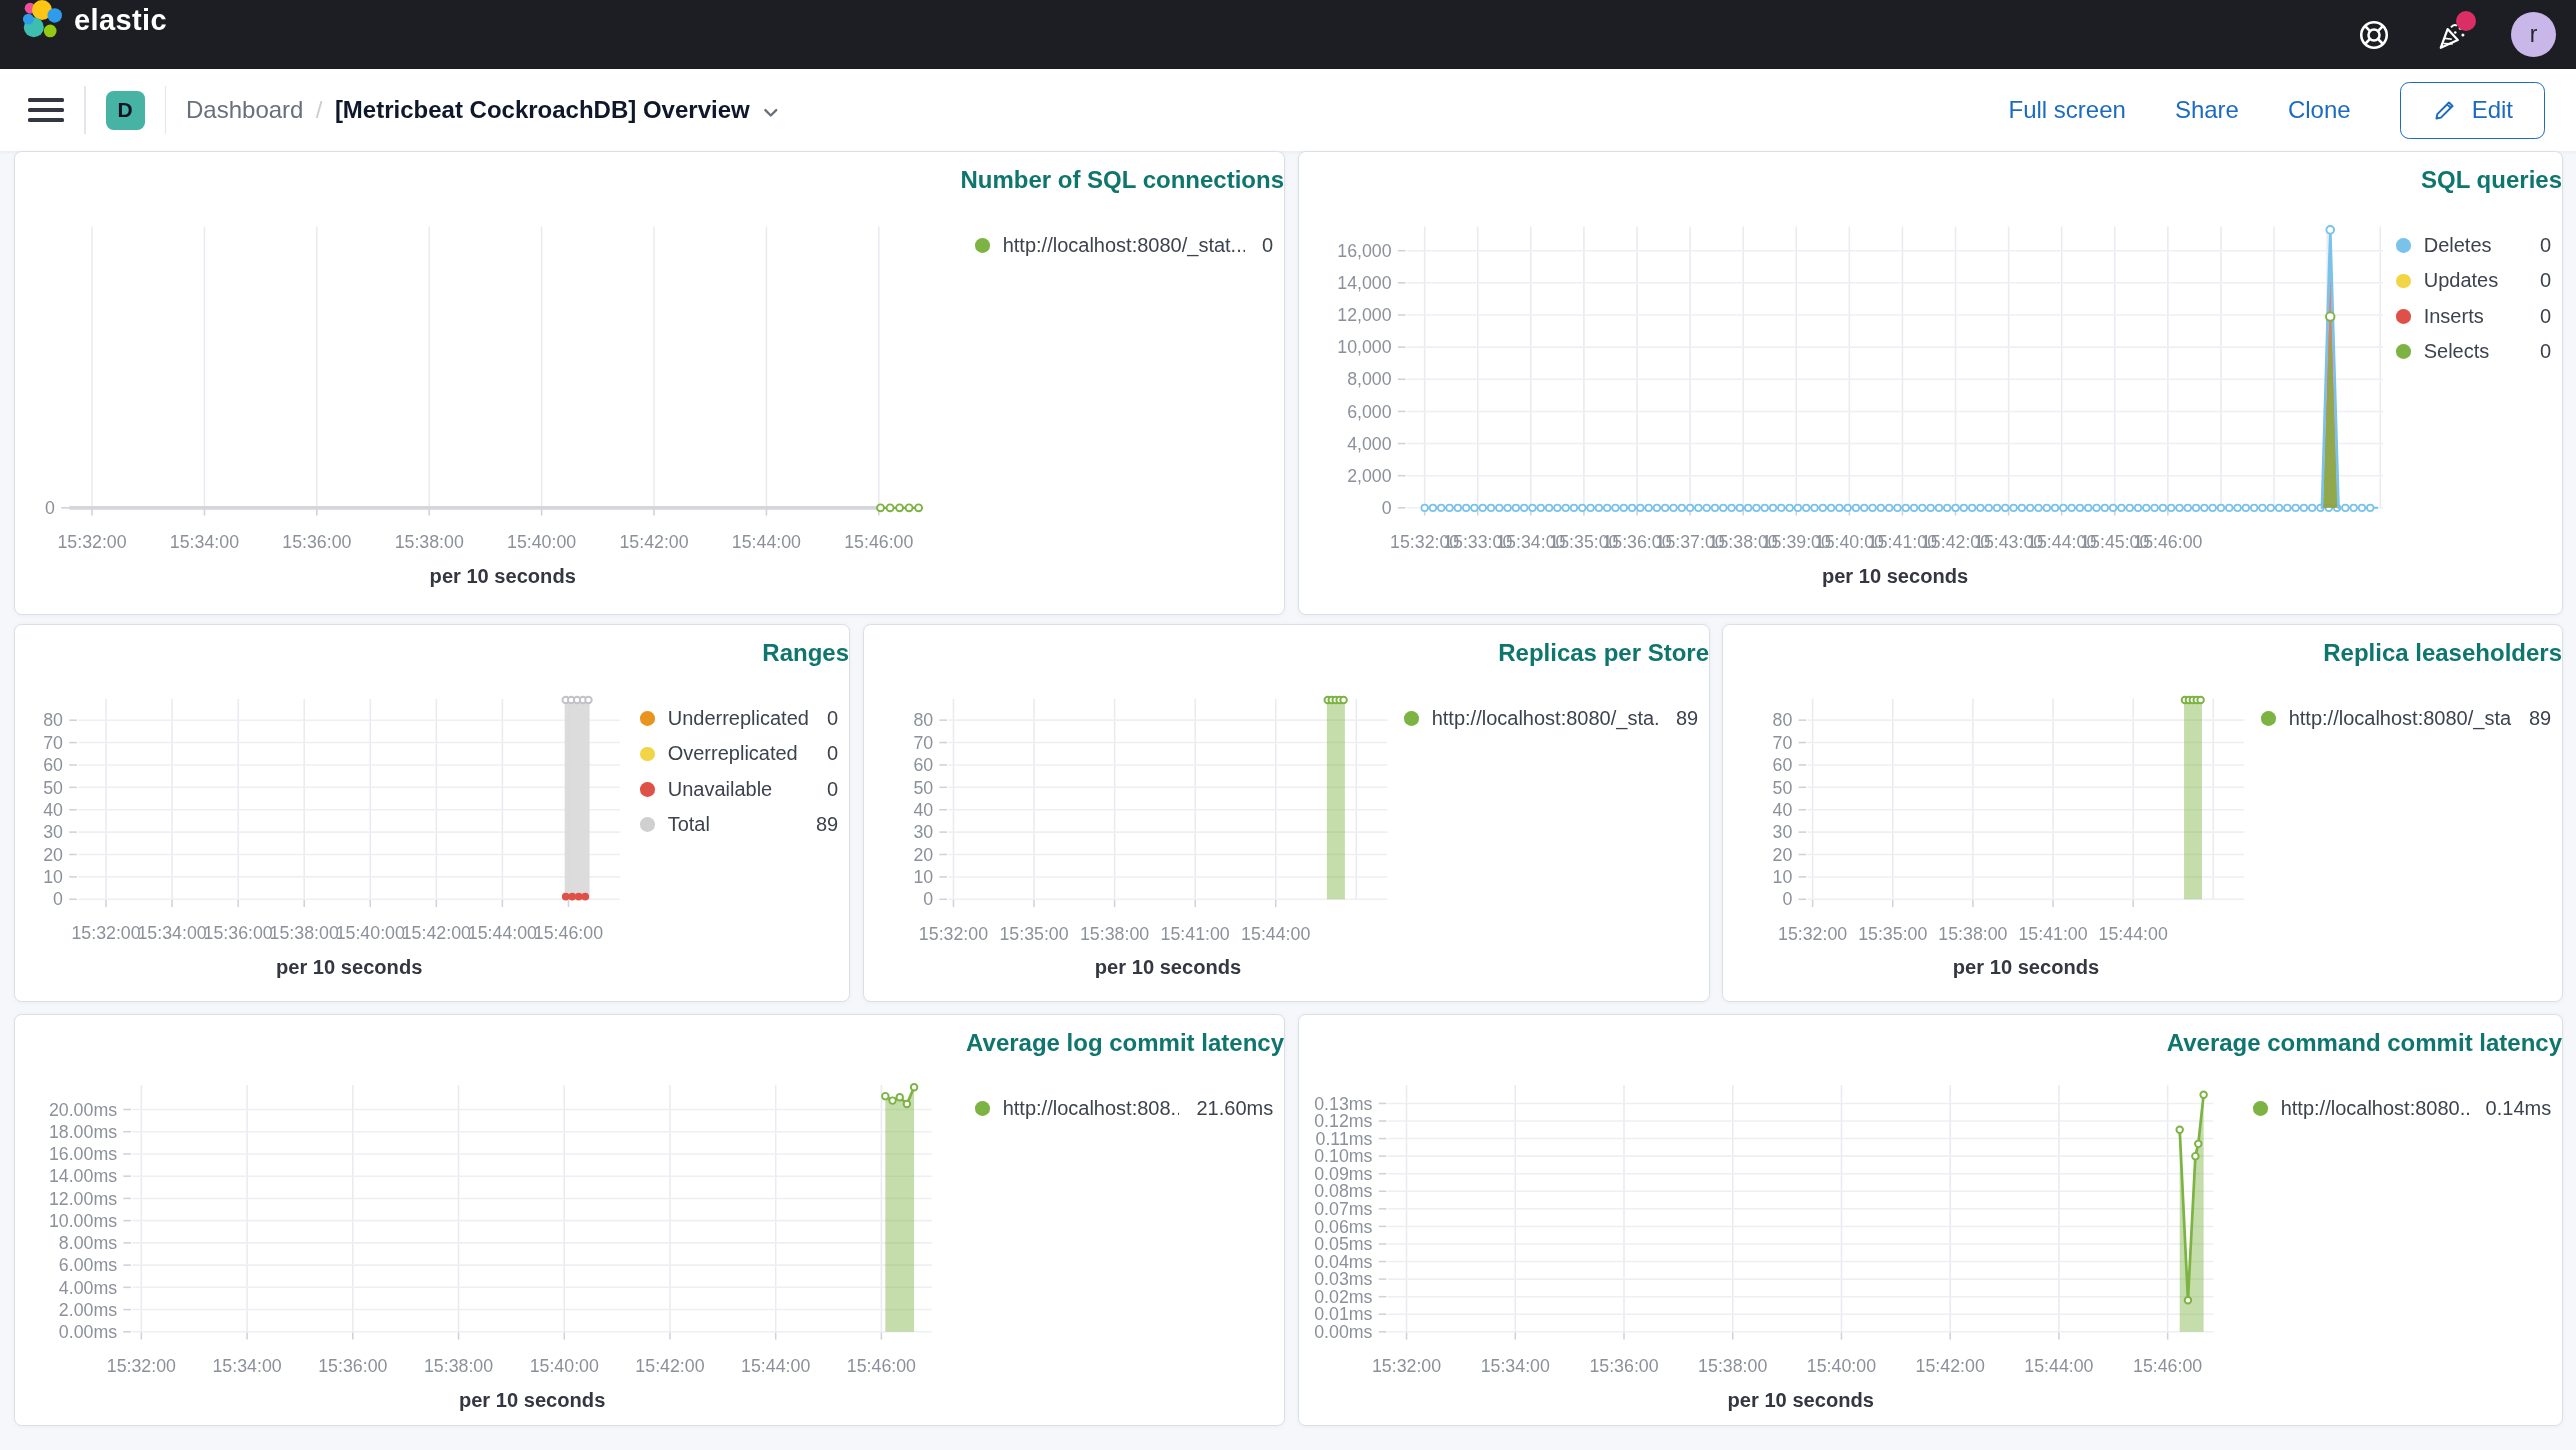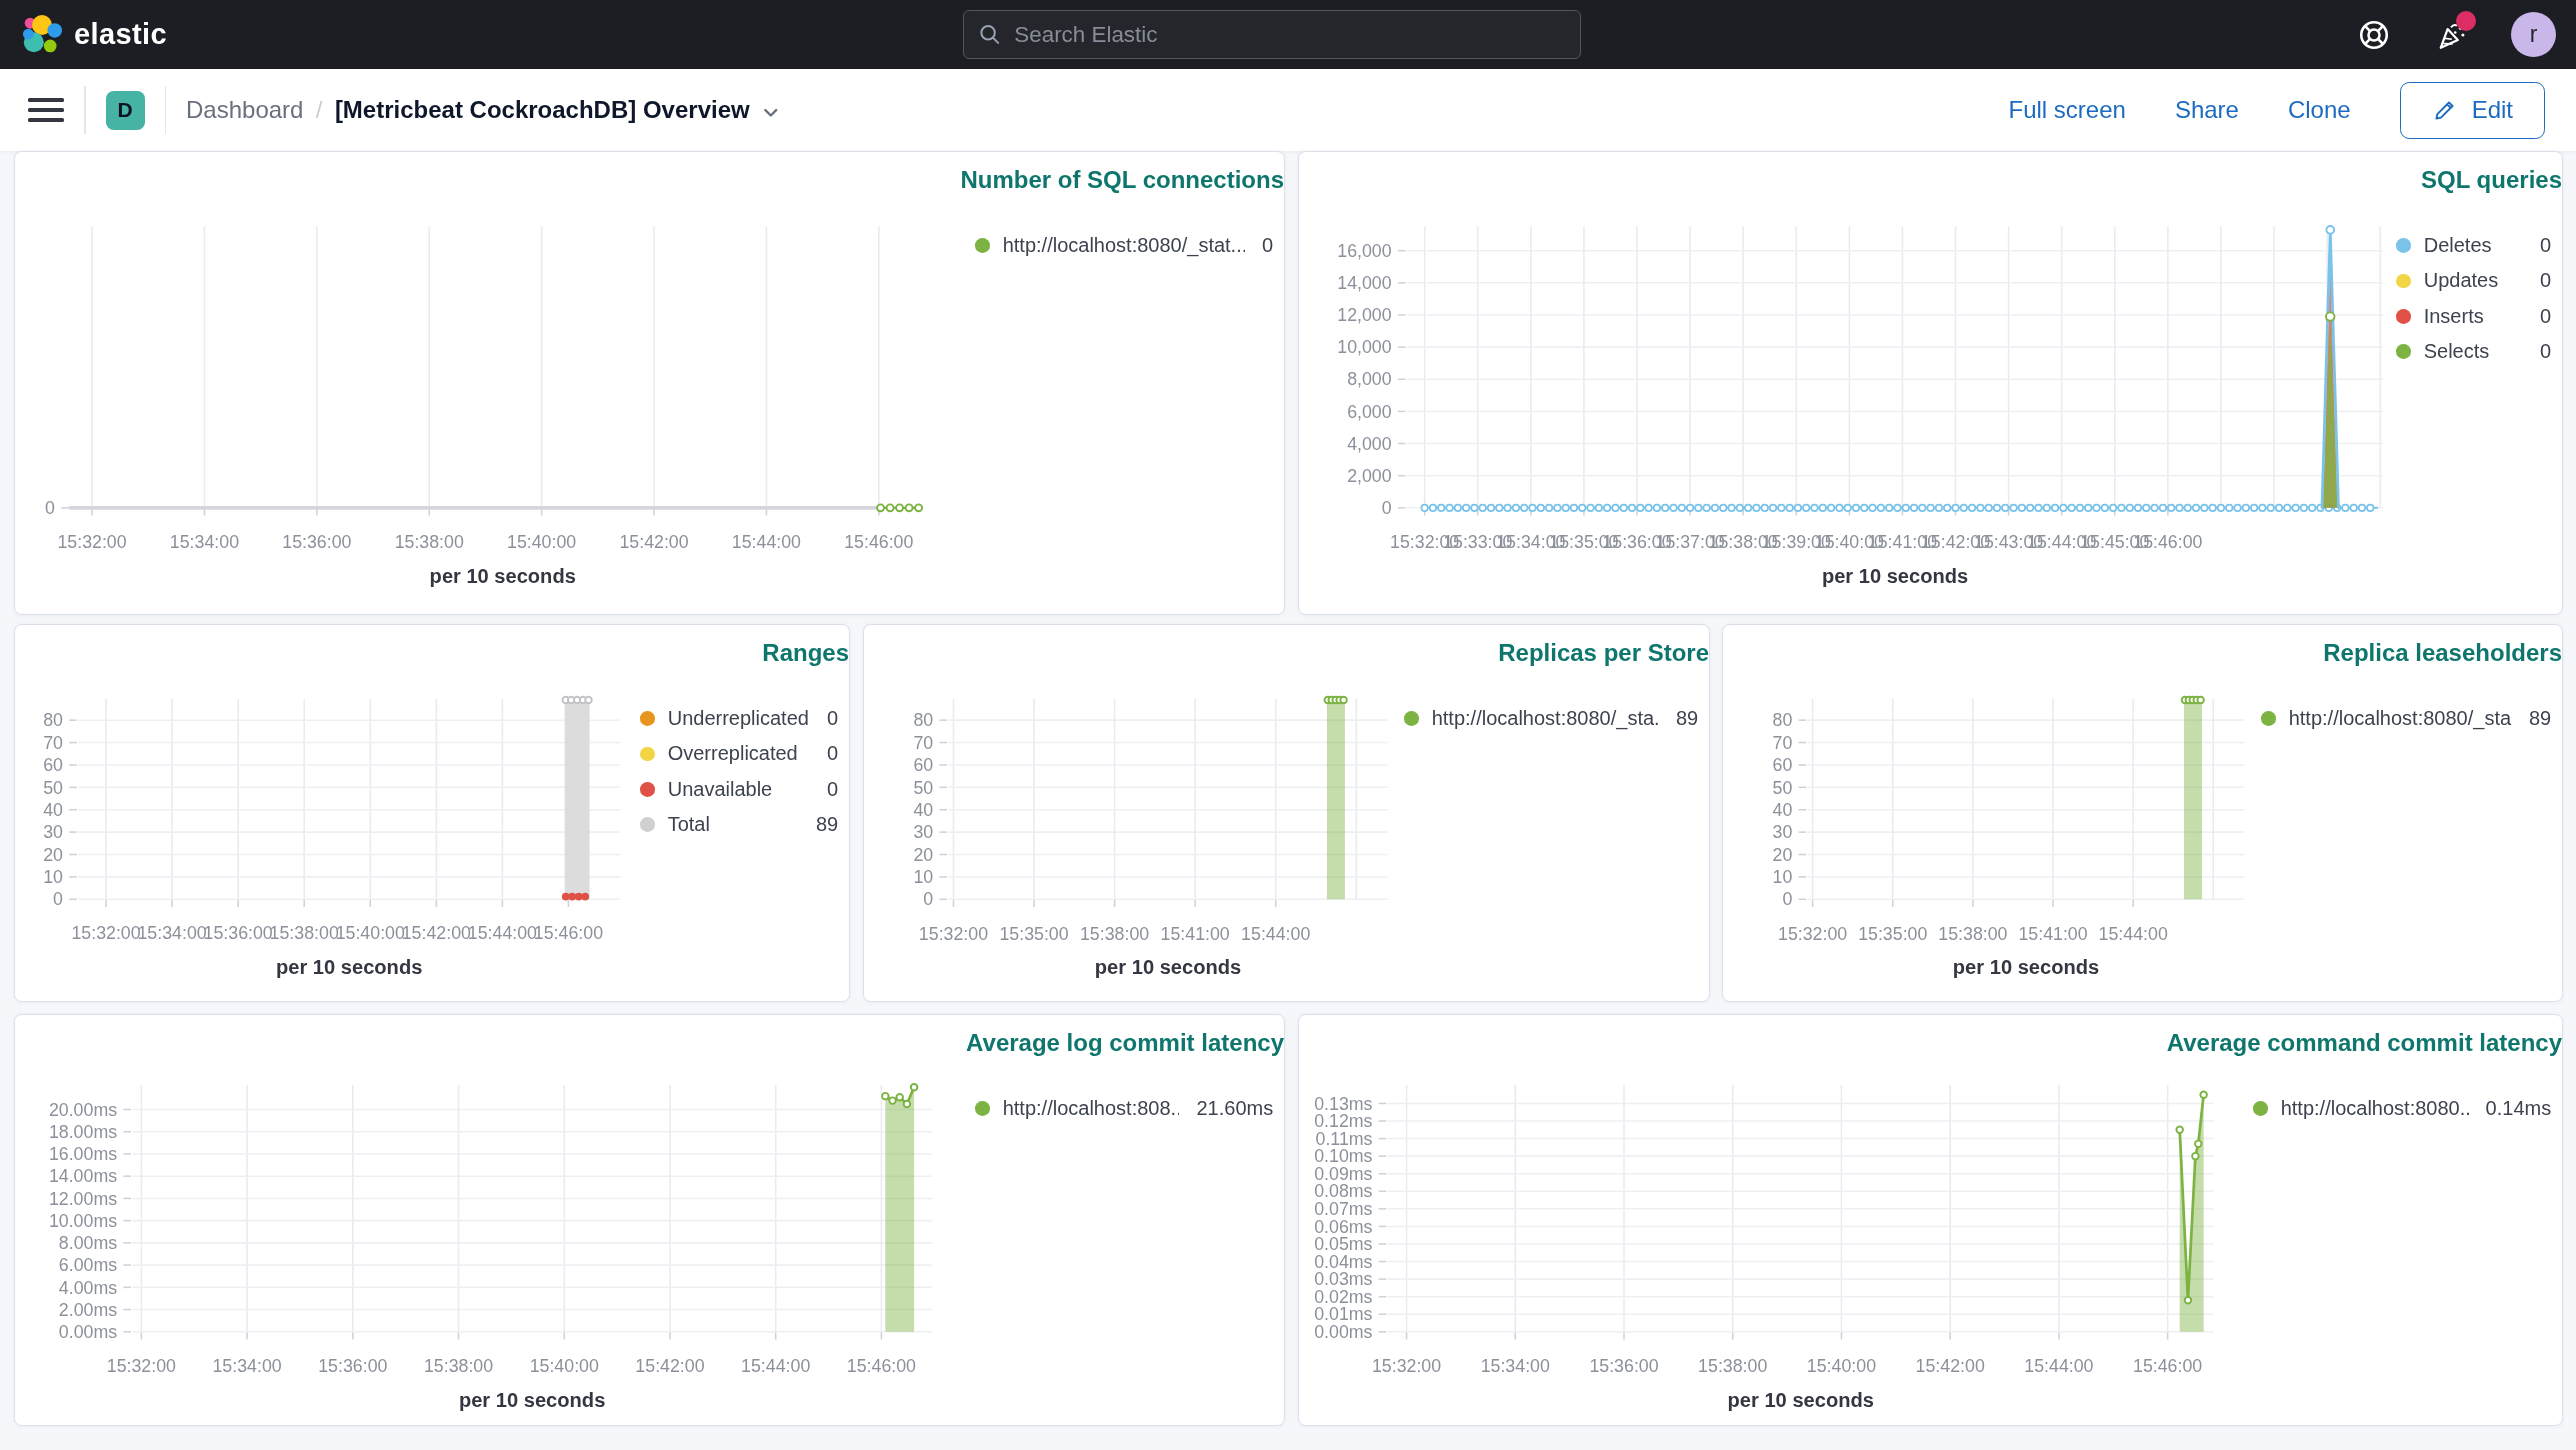--- a/index.html
+++ b/index.html
@@ -7,21 +7,21 @@
   body {
     width:2576px; height:1451px; position:relative; overflow:hidden;
     background:#f6f7fb;
     font-family:"Liberation Sans", sans-serif;
     -webkit-font-smoothing:antialiased;
   }
 
   
   .hdr {
     position:absolute; top:0; left:0; width:2576px; height:69px;
-    background:#1d1e24; display:flex; align-items:center;
+    background:#1d1e24; display:flex; align-items:flex-start;
   }
   .brand { display:flex; align-items:center; margin-left:21.6px; }
   .brand-name { color:#fff; font-size:29px; font-weight:600; margin-left:12.4px; letter-spacing:0.4px; }
   .searchbox {
     position:absolute; left:963px; top:10px; width:618px; height:49px;
     border:1.5px solid #53565f; border-radius:6.2px; background:rgba(255,255,255,.04);
     display:flex; align-items:center; padding:0 14px;
   }
   .searchbox input {
     background:transparent; border:none; outline:none; color:#d4d8de;
@@ -94,27 +94,20 @@
       <circle cx="9" cy="9" r="6" fill="#f04e98"></circle>
       <circle cx="22" cy="11" r="11" fill="#fec514"></circle>
       <circle cx="36" cy="17" r="8" fill="#2f9ceb"></circle>
       <circle cx="13" cy="30" r="11" fill="#3ebeb0"></circle>
       <circle cx="31" cy="34" r="7" fill="#93c90e"></circle>
       <circle cx="7" cy="21" r="6" fill="#2f9ceb"></circle>
     </svg>
     <span class="brand-name">elastic</span>
   </div>
 
-  <div class="searchbox">
-    <svg width="25" height="25" viewBox="0 0 28 28">
-      <circle cx="12" cy="12" r="8" fill="none" stroke="#98a2b2" stroke-width="2.4"></circle>
-      <line x1="18" y1="18" x2="24" y2="24" stroke="#98a2b2" stroke-width="2.4" stroke-linecap="round"></line>
-    </svg>
-    <input type="text" value="" placeholder="Search Elastic" style="">
-  </div>
 
   <div class="hdr-right">
     <div class="icon-btn">
       <svg width="34" height="34" viewBox="0 0 40 40">
         <circle cx="20" cy="20" r="15" fill="none" stroke="#fff" stroke-width="3"></circle>
         <circle cx="20" cy="20" r="6.5" fill="none" stroke="#fff" stroke-width="3"></circle>
         <line x1="10" y1="10" x2="15.4" y2="15.4" stroke="#fff" stroke-width="3"></line>
         <line x1="30" y1="10" x2="24.6" y2="15.4" stroke="#fff" stroke-width="3"></line>
         <line x1="10" y1="30" x2="15.4" y2="24.6" stroke="#fff" stroke-width="3"></line>
         <line x1="30" y1="30" x2="24.6" y2="24.6" stroke="#fff" stroke-width="3"></line>

